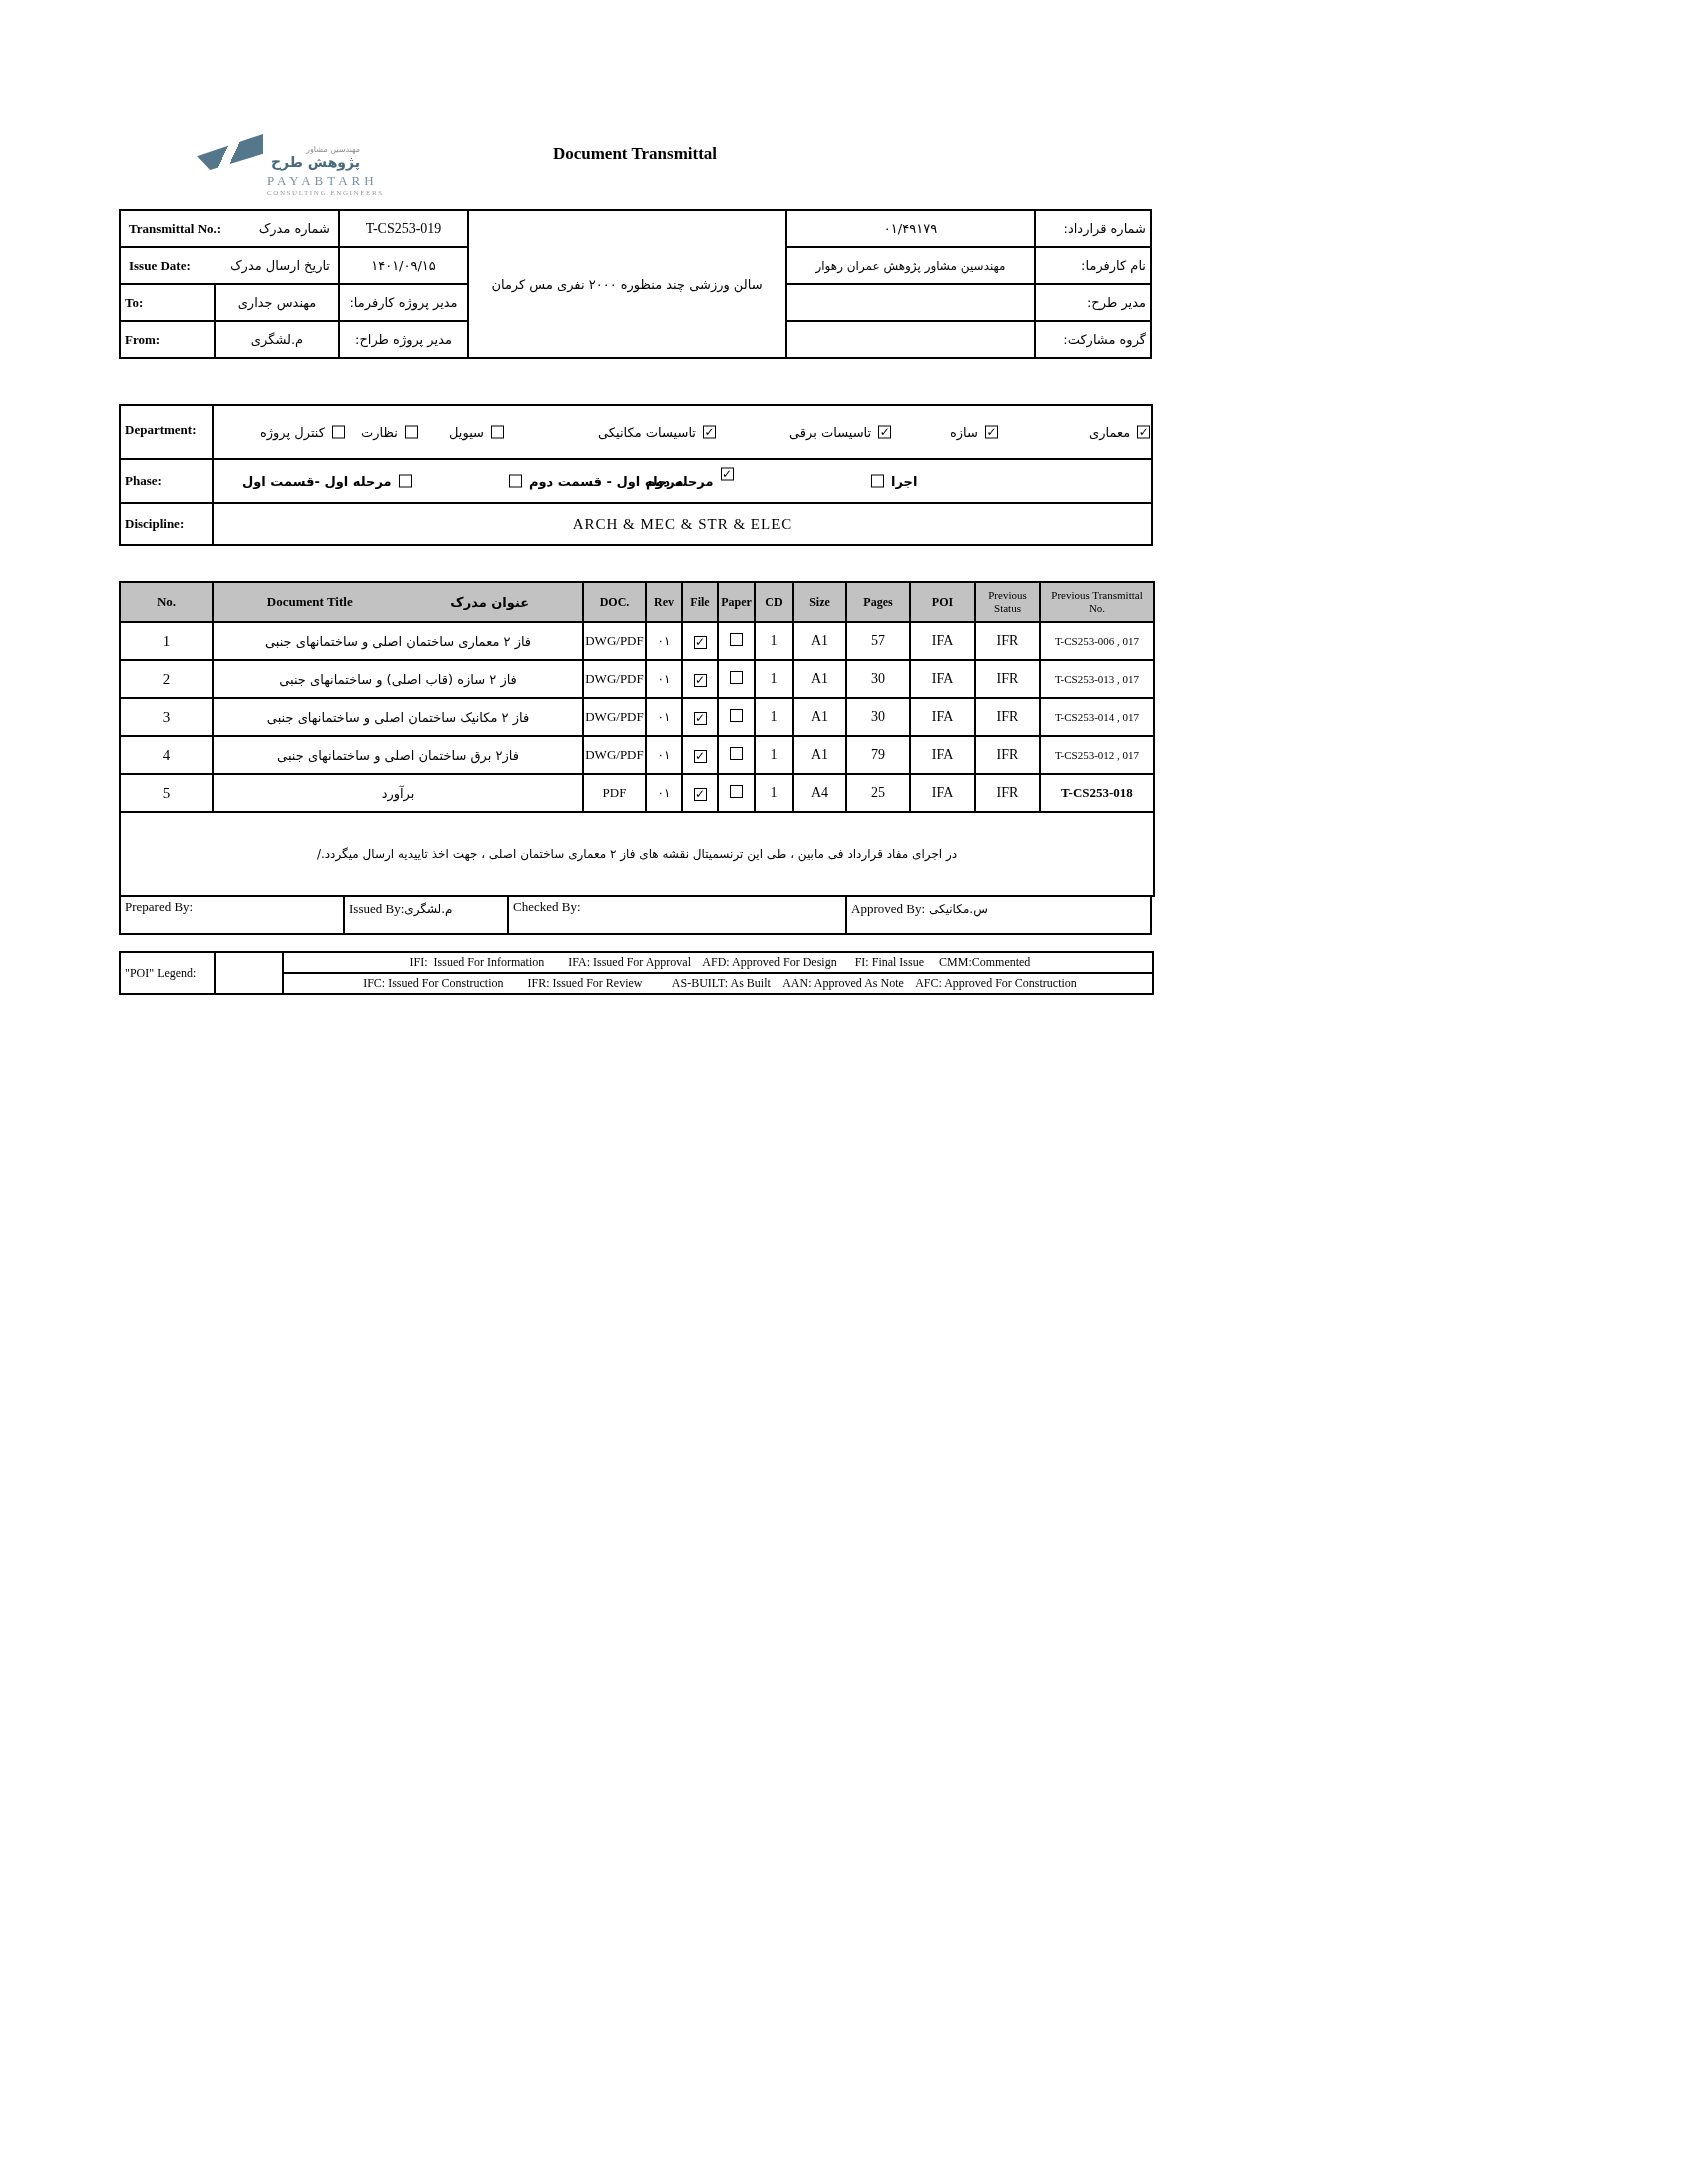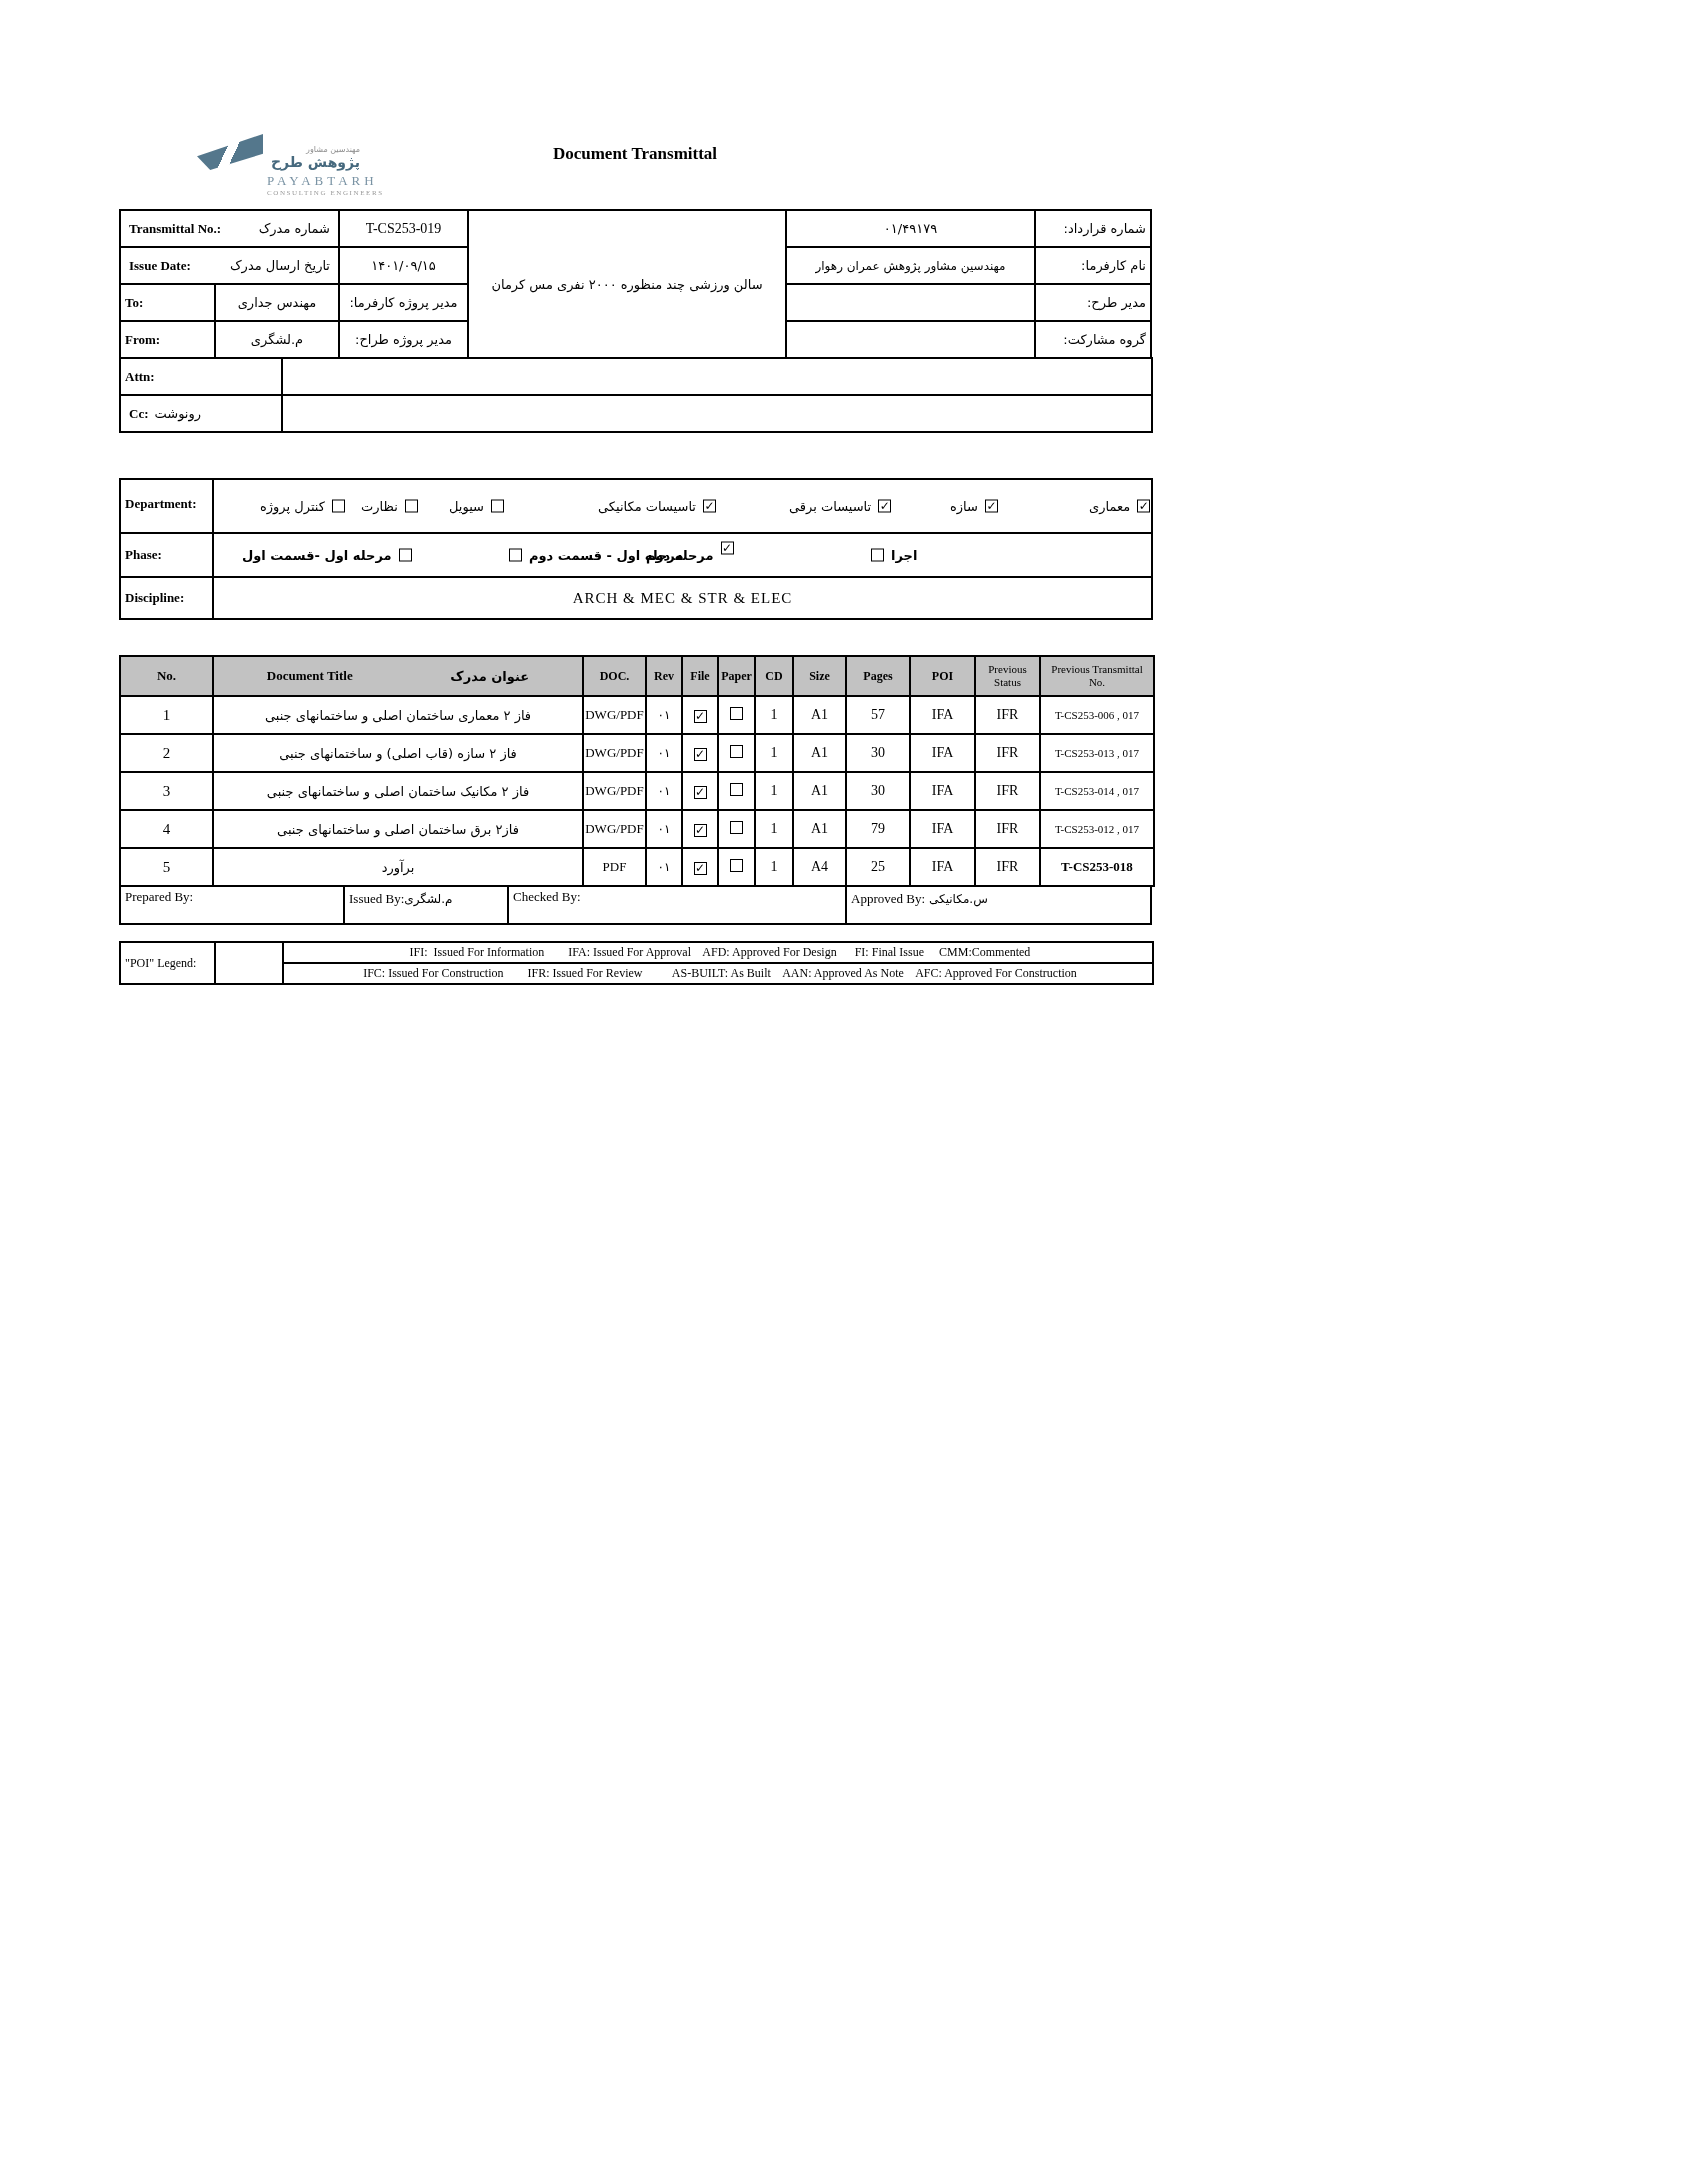--- a/index.html
+++ b/index.html
@@ -125,41 +125,20 @@
       <tr style="height:37px">
         <td class="b15 left">From:</td>
         <td class="fa s13" dir="rtl">م.لشگری</td>
         <td class="fa s13" dir="rtl">مدیر پروژه طراح:</td>
         <td></td>
         <td class="fa s13 right" dir="rtl">گروه مشارکت:</td>
       </tr>
     </tbody>
       </table>
 
-    <table class="tbl-attn">
-      <colgroup>
-          <col style="width:162px">
-          <col style="width:870px">
-        </colgroup>
-      <tbody>
-          <tr style="height:37px">
-        <td class="b15 left">Attn:</td>
-        <td></td>
-      </tr>
-      <tr style="height:37px">
-        <td>
-          <div class="lab2" style="justify-content:flex-start; gap:6px;">
-            <span class="b15">Cc:</span>
-            <span class="fa s13" dir="rtl">رونوشت</span>
-          </div>
-        </td>
-        <td></td>
-      </tr>
-    </tbody>
-      </table>
 
     <table class="tbl-class">
       <colgroup>
           <col style="width:93px">
           <col style="width:939px">
         </colgroup>
       <tbody>
           <tr style="height:54px">
         <td class="b15 left top" style="padding-top:16px">Department:</td>
         <td class="relcell">
@@ -325,20 +304,23 @@
         <td><span class="cb checked"></span></td>
         <td><span class="cb"></span></td>
         <td class="s14">1</td>
         <td class="s14">A4</td>
         <td class="s14">25</td>
         <td class="s14">IFA</td>
         <td class="s14">IFR</td>
         <td class="b13">T-CS253-018</td>
       </tr>
 
+      <tr style="height:84px">
+        <td colspan="12" class="fa s12 note-cell" dir="rtl">در اجرای مفاد قرارداد فی مابین ، طی این ترنسمیتال نقشه های فاز ۲ معماری ساختمان اصلی ، جهت اخذ تاییدیه ارسال میگردد./</td>
+      </tr>
     </tbody>
       </table>
 
     <table class="tbl-sign">
       <colgroup>
           <col style="width:224px">
           <col style="width:164px">
           <col style="width:338px">
           <col style="width:305px">
         </colgroup>

